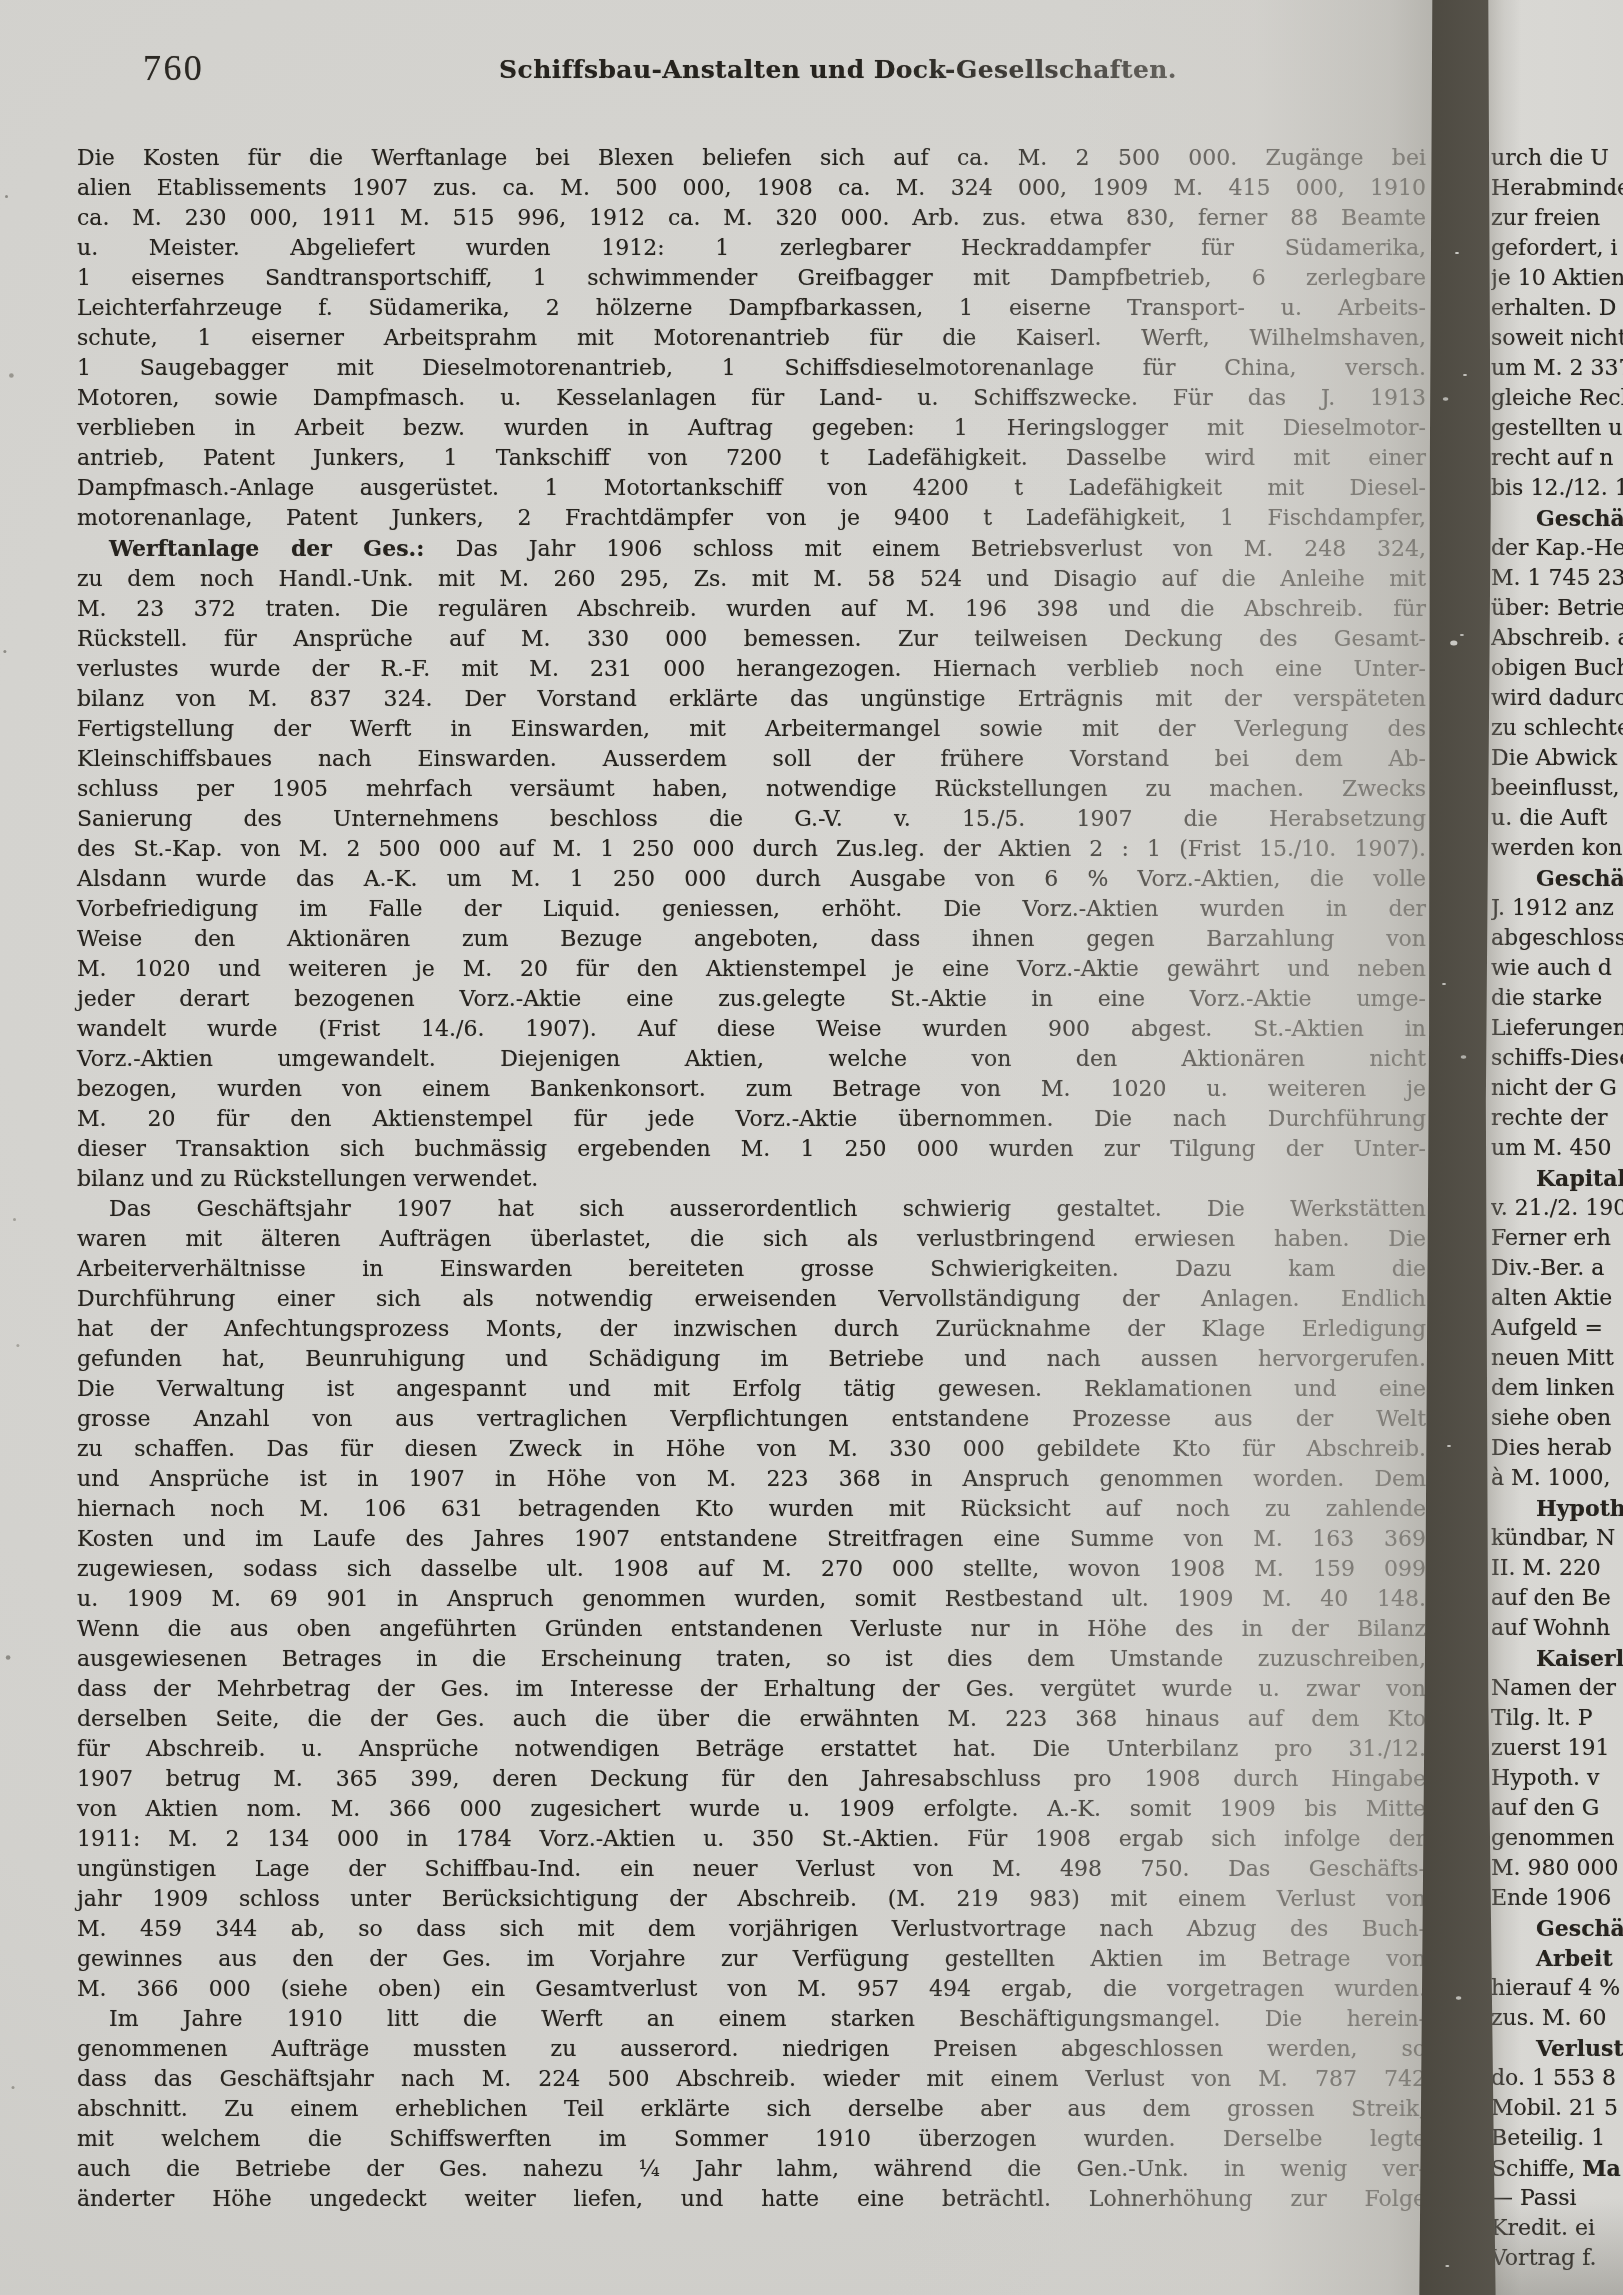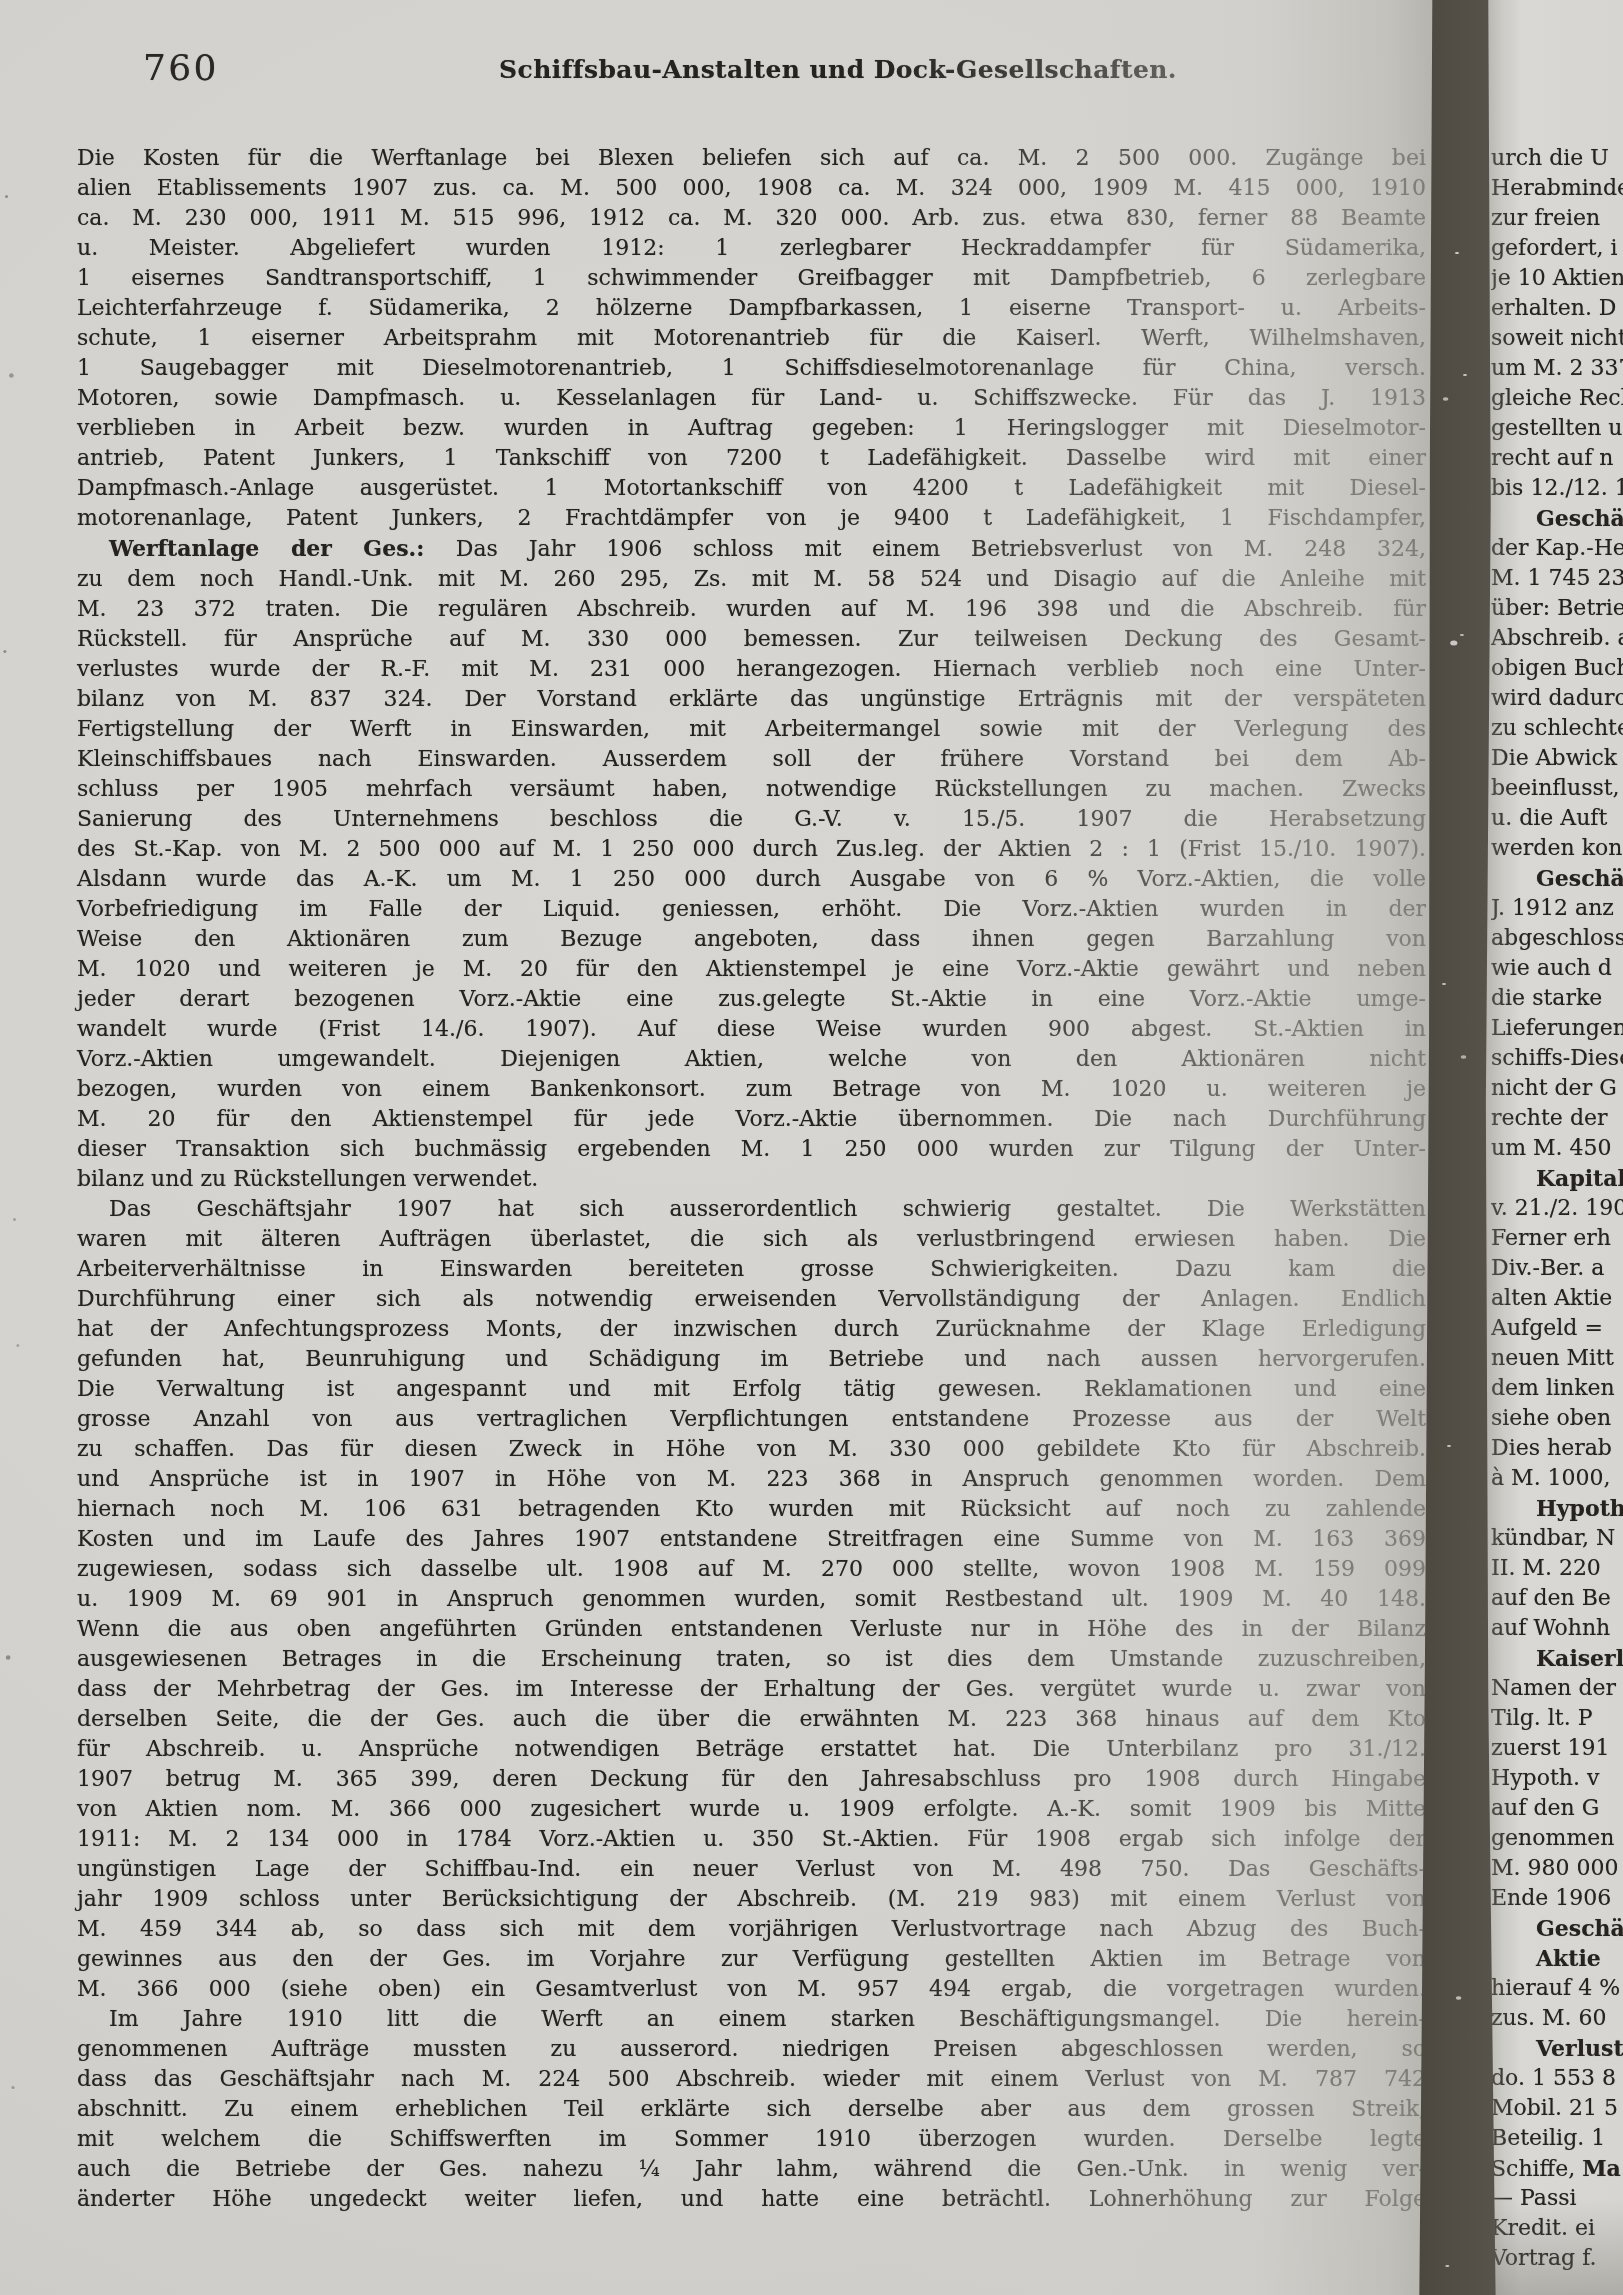--- a/index.html
+++ b/index.html
@@ -3,21 +3,21 @@
 <meta charset="utf-8">
 <style>
   html,body{margin:0;padding:0;background:#777;}
   .scan{
     position:relative;width:1623px;height:2295px;overflow:hidden;
     background:radial-gradient(130% 95% at 42% 38%, #d7d6d2 0%, #d2d1cd 55%, #c6c5c0 100%);
     font-family:"DejaVu Serif","Liberation Serif",serif;
     color:#26231e;
   }
   
-  .pagenum{position:absolute;left:143px;top:47px;font-size:36px;letter-spacing:2.4px;color:#2b2823;text-shadow:0 0 0.8px rgba(40,37,32,.5);}
+  .pagenum{position:absolute;left:143px;top:47px;font-size:36px;letter-spacing:2.4px;color:#2b2823;text-shadow:0 0 0.8px rgba(40,37,32,.5);font-family:Liberation Serif, serif;}
   .headtitle{position:absolute;left:77px;top:55px;width:1347px;box-sizing:border-box;padding-left:175px;
     text-align:center;font-weight:bold;font-size:25px;letter-spacing:0.4px;color:#26231e;text-shadow:0 0 0.8px rgba(40,37,32,.45);}
   
   .main-text{position:absolute;left:77px;top:143px;width:1349px;font-size:22px;line-height:30px;
     text-shadow:0 0 0.8px rgba(42,39,34,.42);}
   .ln{text-align:justify;text-align-last:justify;min-height:30px;}
   .ln-last{text-align-last:left;}
   .ind{text-indent:32px;}
   
   .right-page{position:absolute;left:1484px;top:0;width:140px;height:100%;
@@ -188,21 +188,21 @@
       <div class="rln rind"><b>Kaiserl</b></div>
       <div class="rln">Namen der</div>
       <div class="rln">Tilg. lt. P</div>
       <div class="rln">zuerst 191</div>
       <div class="rln">Hypoth. v</div>
       <div class="rln">auf den G</div>
       <div class="rln">genommen</div>
       <div class="rln">M. 980 000</div>
       <div class="rln">Ende 1906</div>
       <div class="rln rind"><b>Geschä</b></div>
-      <div class="rln rind"><b>Aktie</b></div>
+      <div class="rln rind"><b>Arbeit</b></div>
       <div class="rln">hierauf 4 %</div>
       <div class="rln">zus. M. 60</div>
       <div class="rln rind"><b>Verlust</b></div>
       <div class="rln">do. 1 553 8</div>
       <div class="rln">Mobil. 21 5</div>
       <div class="rln">Beteilig. 1</div>
       <div class="rln">Schiffe, <b>Ma</b></div>
       <div class="rln">— Passi</div>
       <div class="rln">Kredit. ei</div>
       <div class="rln">Vortrag f.</div>

